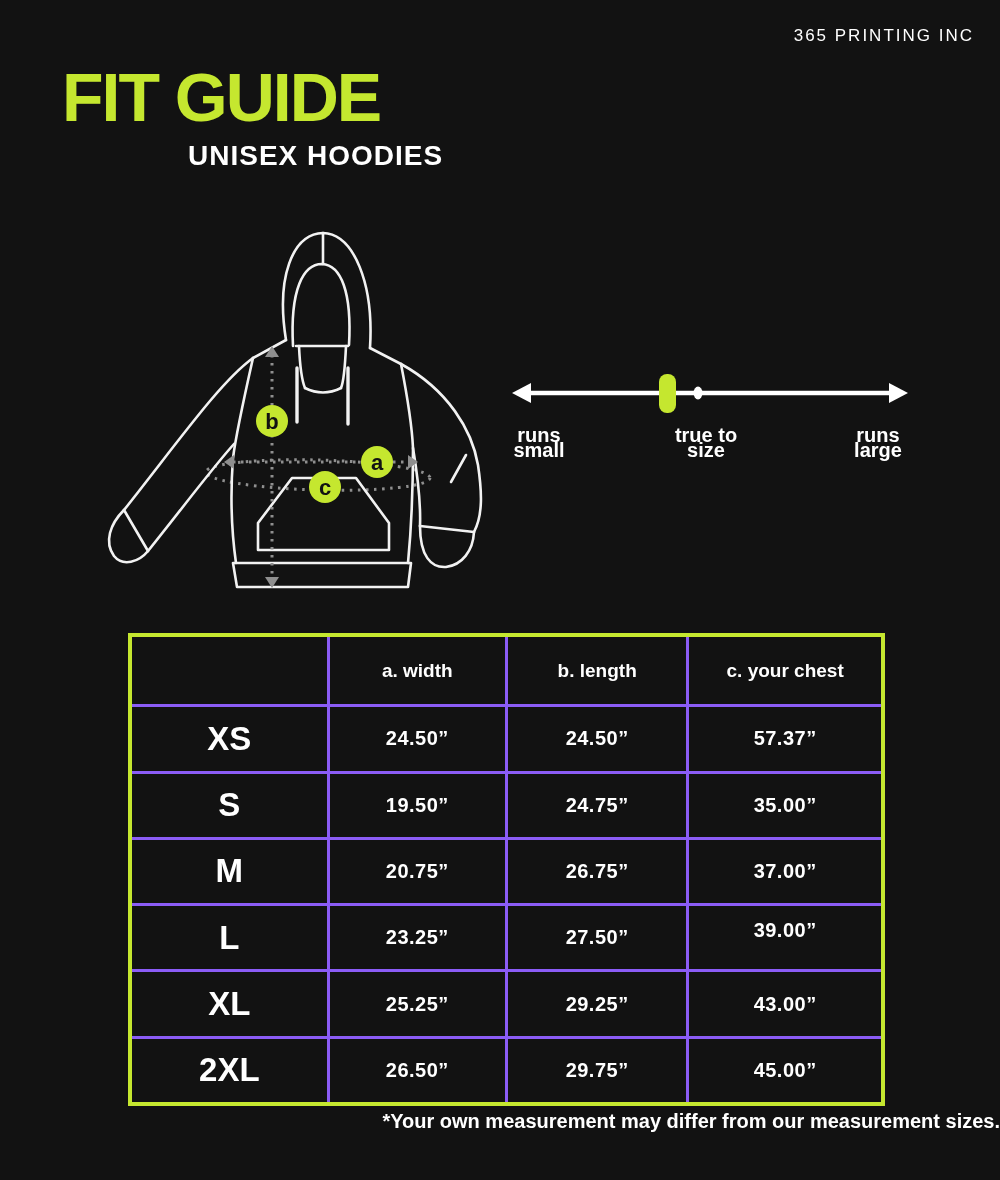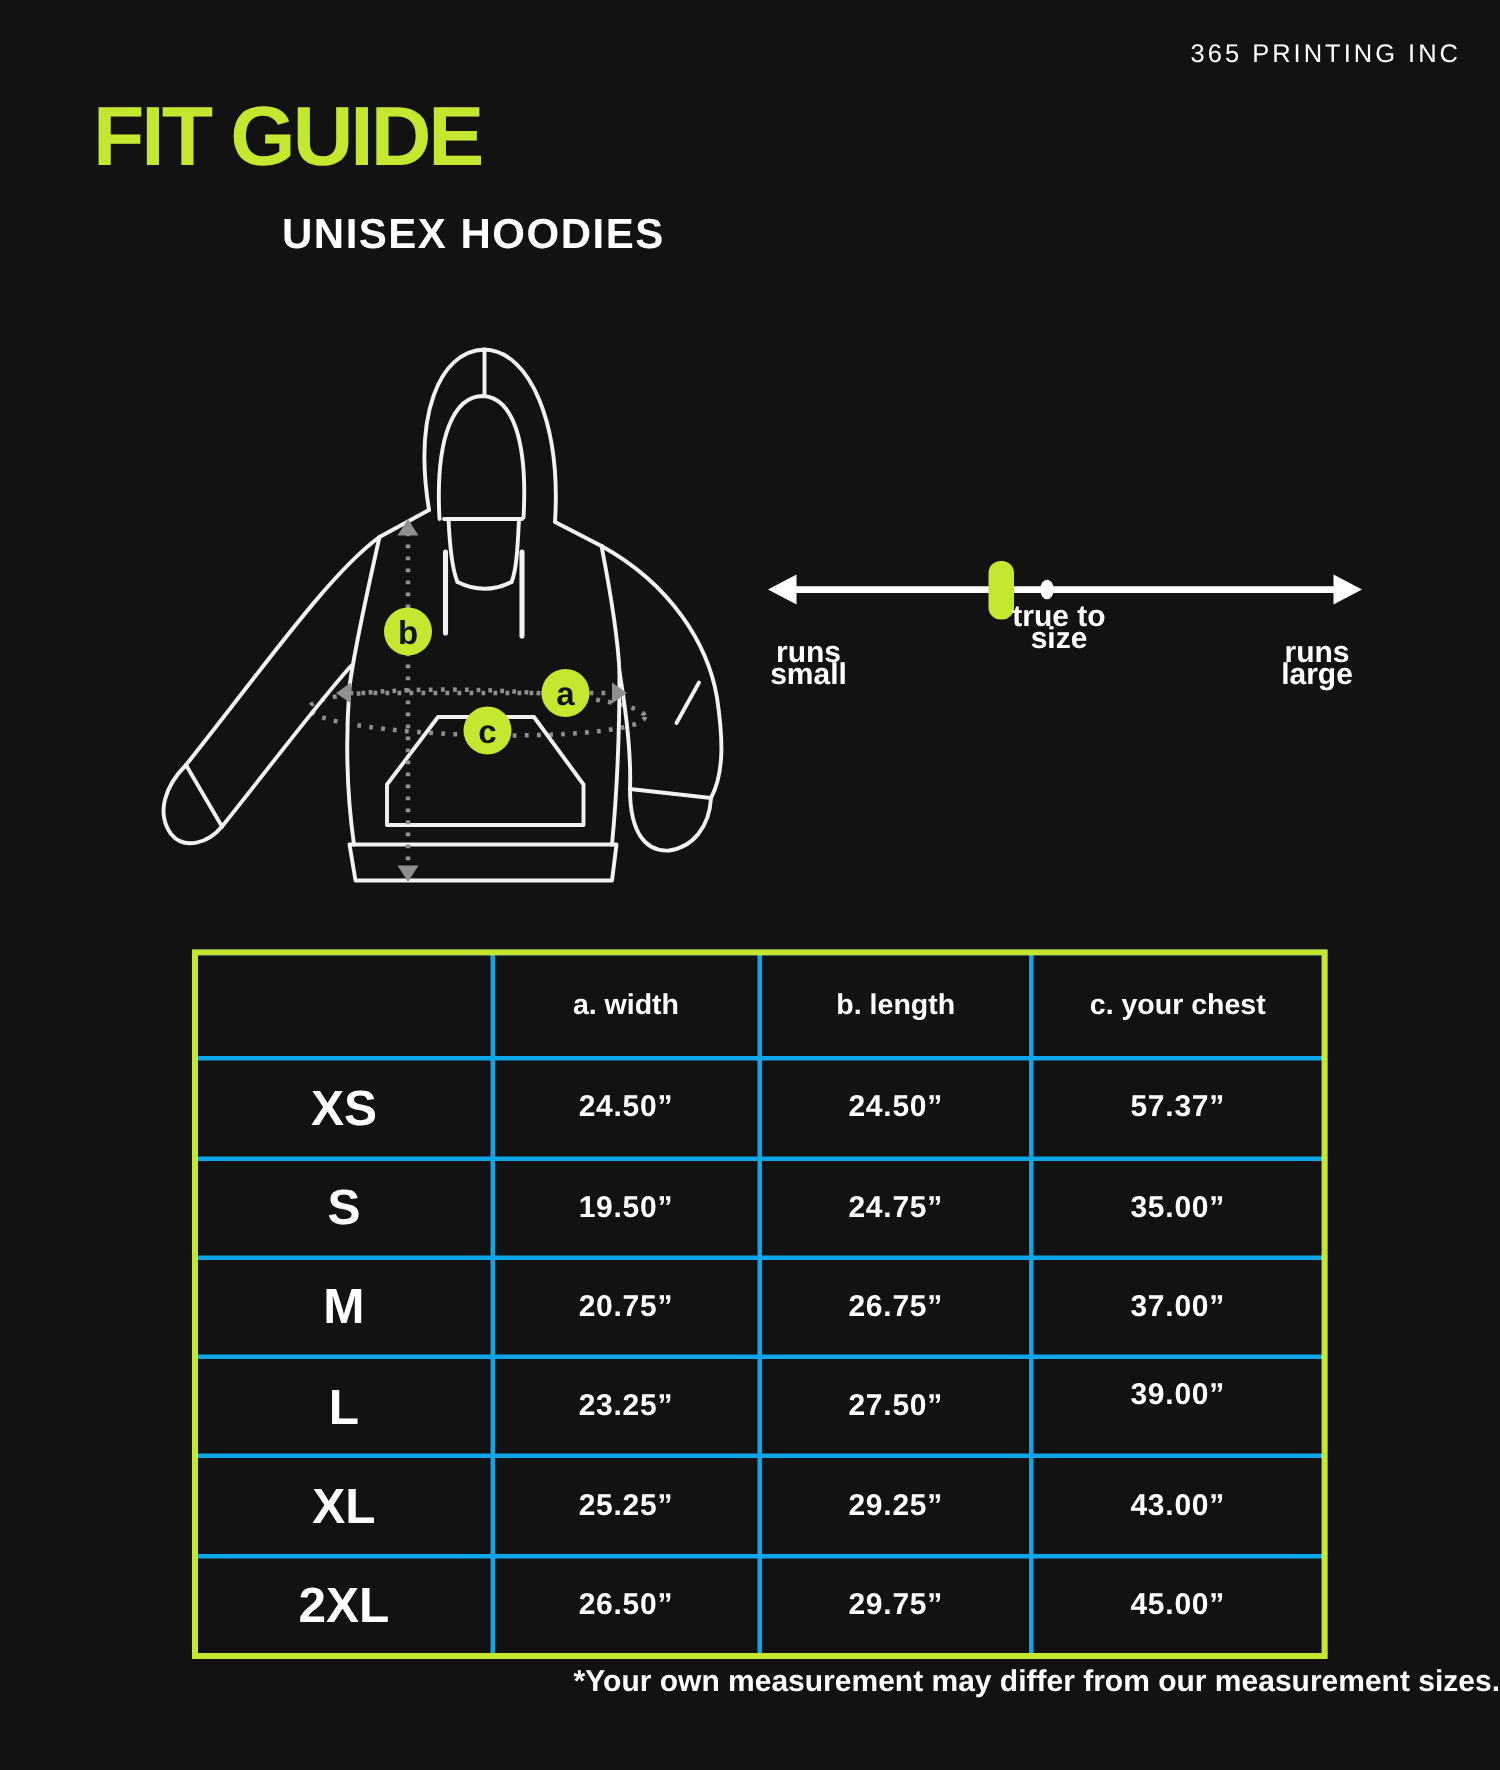--- a/index.html
+++ b/index.html
@@ -18,21 +18,21 @@
     position:relative;overflow:hidden;
   }
   .abs{position:absolute;}
   .brand{
     top:26px;right:26px;
     font-size:17px;font-weight:normal;letter-spacing:2px;
     color:var(--text);
   }
   .title{
     left:62px;top:58px;
-    font-size:56px;font-weight:bold;letter-spacing:-2px;
+    font-size:68px;font-weight:bold;letter-spacing:-2px;
     color:var(--accent);
   }
   .subtitle{
     left:188px;top:140px;
     font-size:28px;font-weight:bold;letter-spacing:1px;
     color:var(--text);
   }
   svg{display:block;}
   .outline{fill:none;stroke:var(--line);stroke-width:2.6;stroke-linecap:round;stroke-linejoin:round;}
   .string{fill:none;stroke:var(--line);stroke-width:3.4;stroke-linecap:round;}
@@ -47,21 +47,21 @@
   .scale-head{fill:#ffffff;stroke:none;}
   .scale-pill{fill:var(--accent);stroke:none;}
   .scale-dot{fill:#ffffff;stroke:none;}
   .scale-label{
     font-size:20px;font-weight:bold;line-height:15px;
     text-align:center;color:var(--text);
   }
   .size-table{
     left:128px;top:633px;width:757px;height:473px;
     box-sizing:border-box;
-    background:#0ea5e9;
+    background:#8b5cf6;
     border:4px solid var(--accent);
     display:grid;
     grid-template-columns:26.3fr 23.7fr 24.1fr 25.9fr;
     grid-template-rows:68fr repeat(6,64fr);
     gap:3px;
   }
   .cell{
     background:var(--background);
     display:flex;align-items:center;justify-content:center;
     font-weight:bold;color:var(--text);
@@ -152,21 +152,21 @@
   <path class="scale-line" d="M 22,43 L 398,43"></path>
   <polygon class="scale-head" points="12,43 31,33 31,53"></polygon>
   <polygon class="scale-head" points="408,43 389,33 389,53"></polygon>
   <rect class="scale-pill" x="159" y="24" width="17" height="39" rx="8"></rect>
   <ellipse class="scale-dot" cx="198" cy="43" rx="4.5" ry="6.5"></ellipse>
 </svg>
 <div class="abs scale-label" style="left:508px;top:428px;width:62px;">
   <div>runs</div>
   <div>small</div>
 </div>
-<div class="abs scale-label" style="left:666px;top:404px;width:80px;">
+<div class="abs scale-label" style="left:666px;top:428px;width:80px;">
   <div>true to</div>
   <div>size</div>
 </div>
 <div class="abs scale-label" style="left:846px;top:428px;width:64px;">
   <div>runs</div>
   <div>large</div>
 </div>
 
 <div class="abs size-table">
   <div class="cell header"></div>

